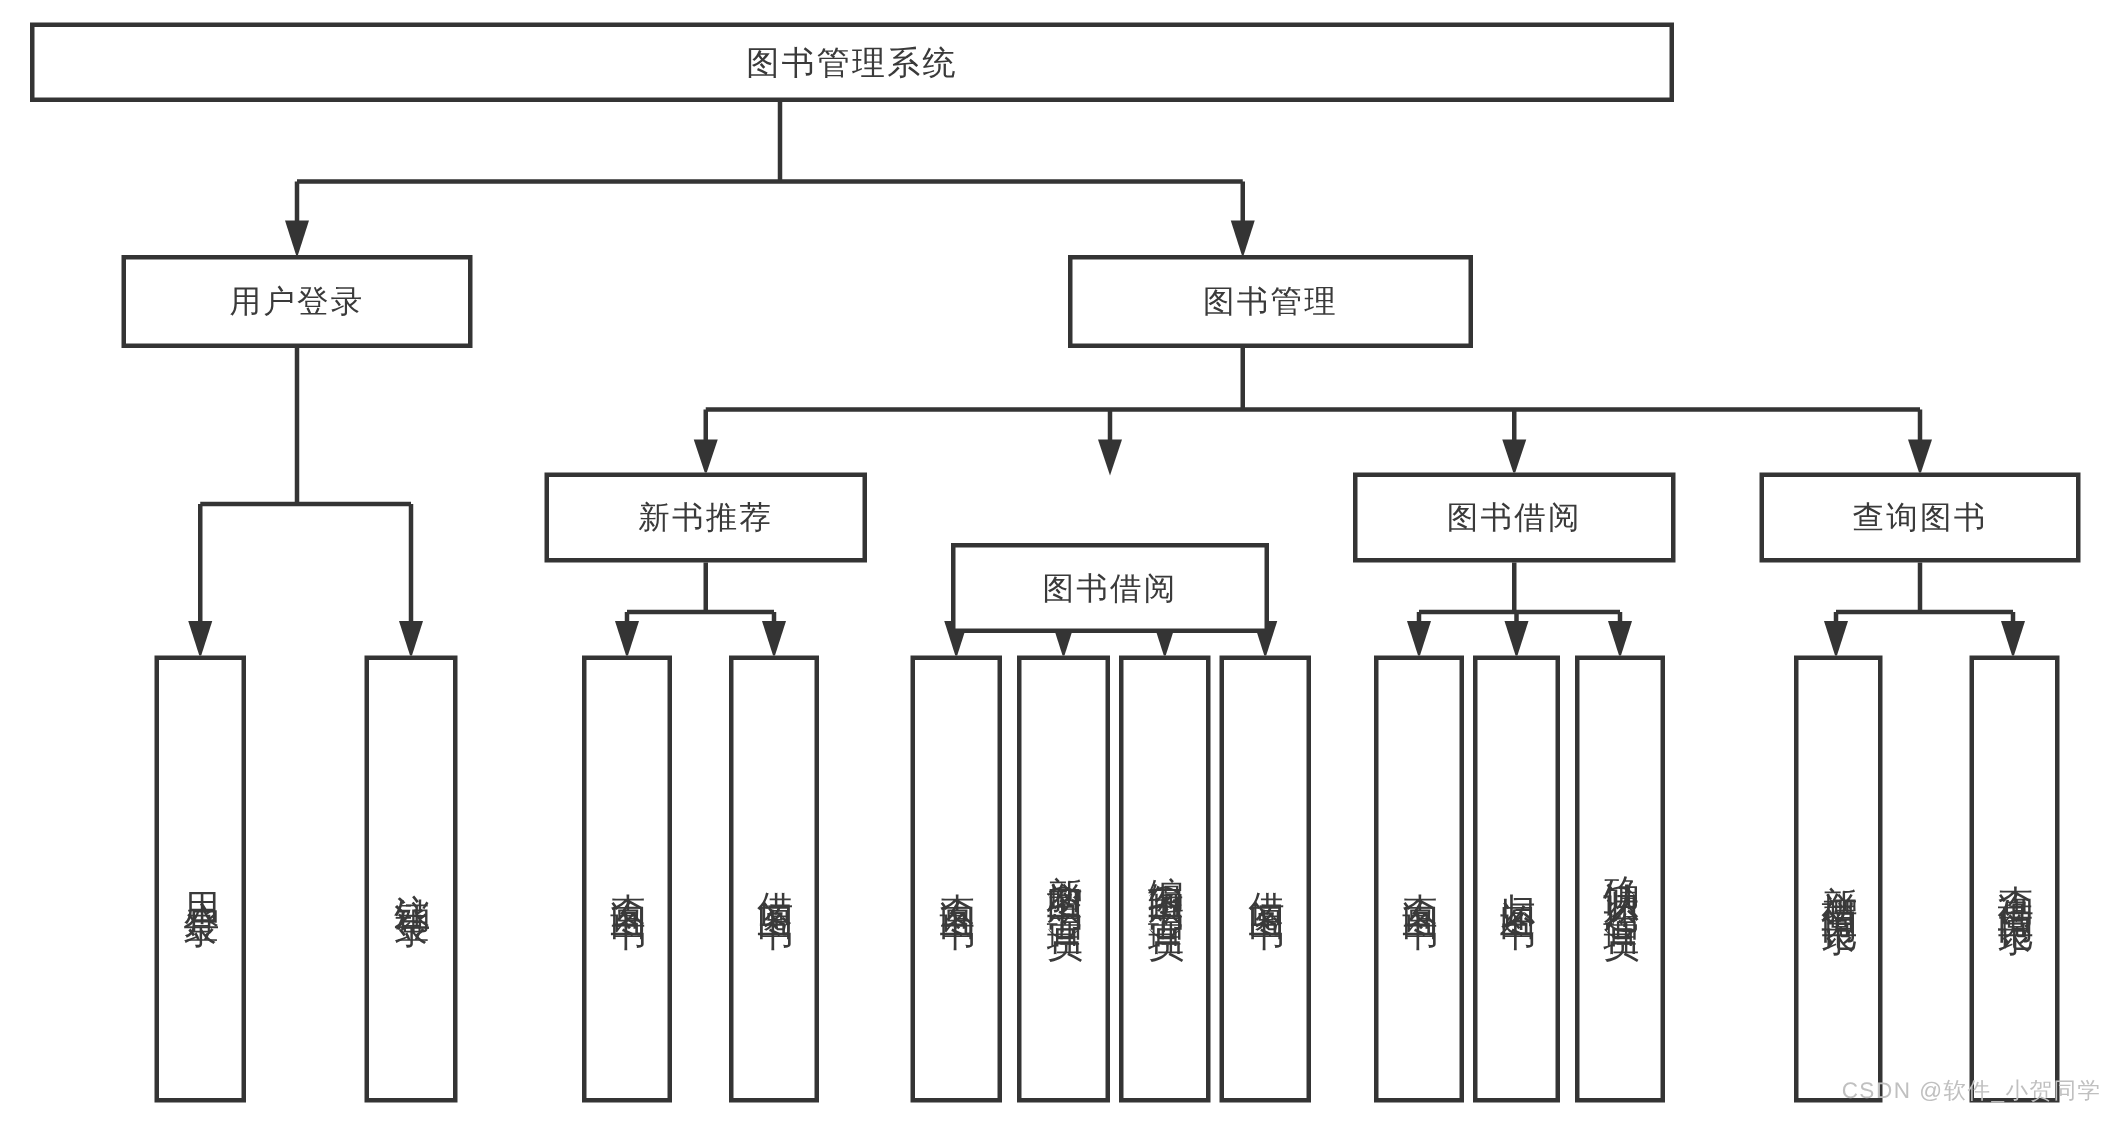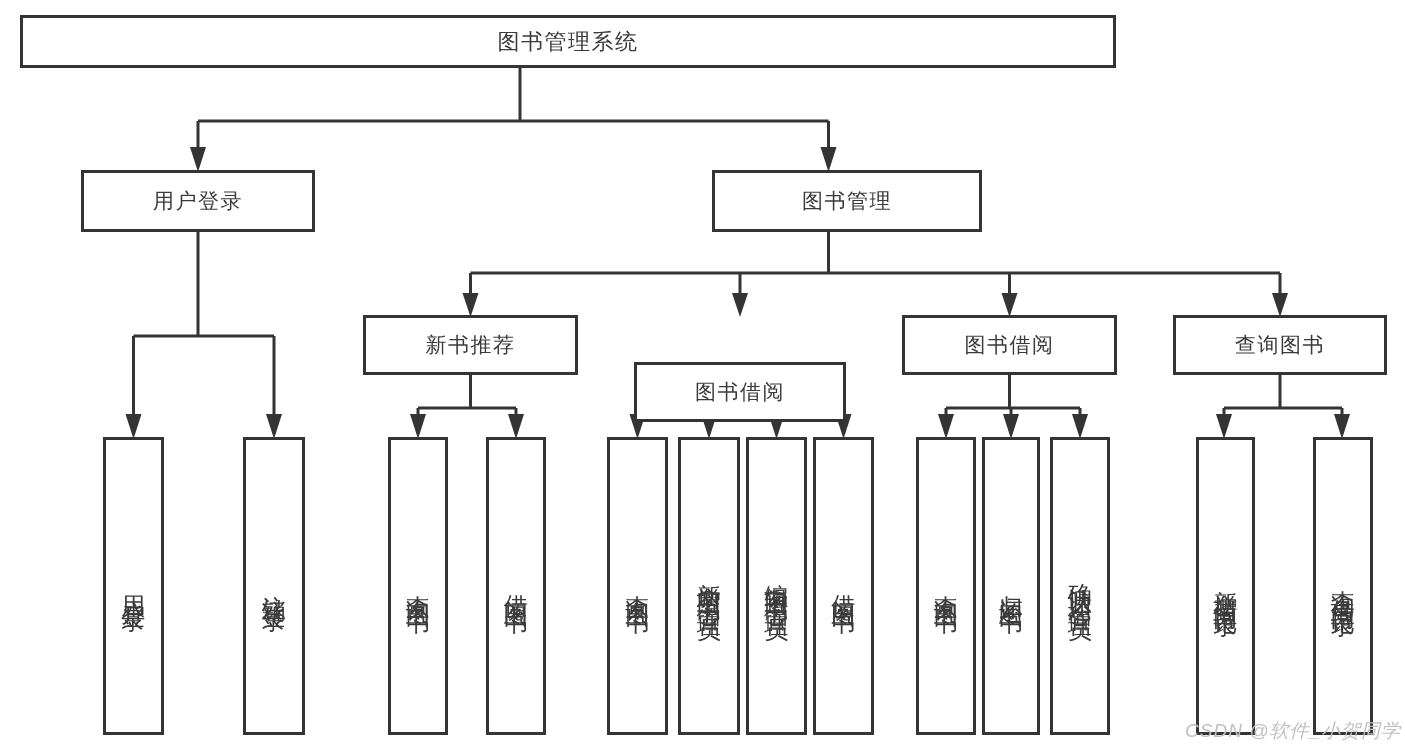--- a/index.html
+++ b/index.html
@@ -43,26 +43,25 @@
     writing-mode: vertical-lr;
     text-orientation: mixed;
     letter-spacing: 5px;
     line-height: 1.15;
     white-space: nowrap;
   }
   .watermark {
     position: absolute;
     right: 4px;
     top: 718px;
-    font-size: 19px;
+    font-size: 15px;
     color: #c0c0c0;
     letter-spacing: 1px;
     white-space: nowrap;
     z-index: 5;
-    font-style: italic;
   }
 </style>
 </head>
 <body>
 
 <svg id="connectors" width="1405" height="747" viewBox="0 0 1405 747">
   <g stroke="#343434" stroke-width="3" fill="none">
 
     <path d="M520 66 V121 M198 121 H828.5 M198 121 V150 M828.5 121 V150"></path>
 

